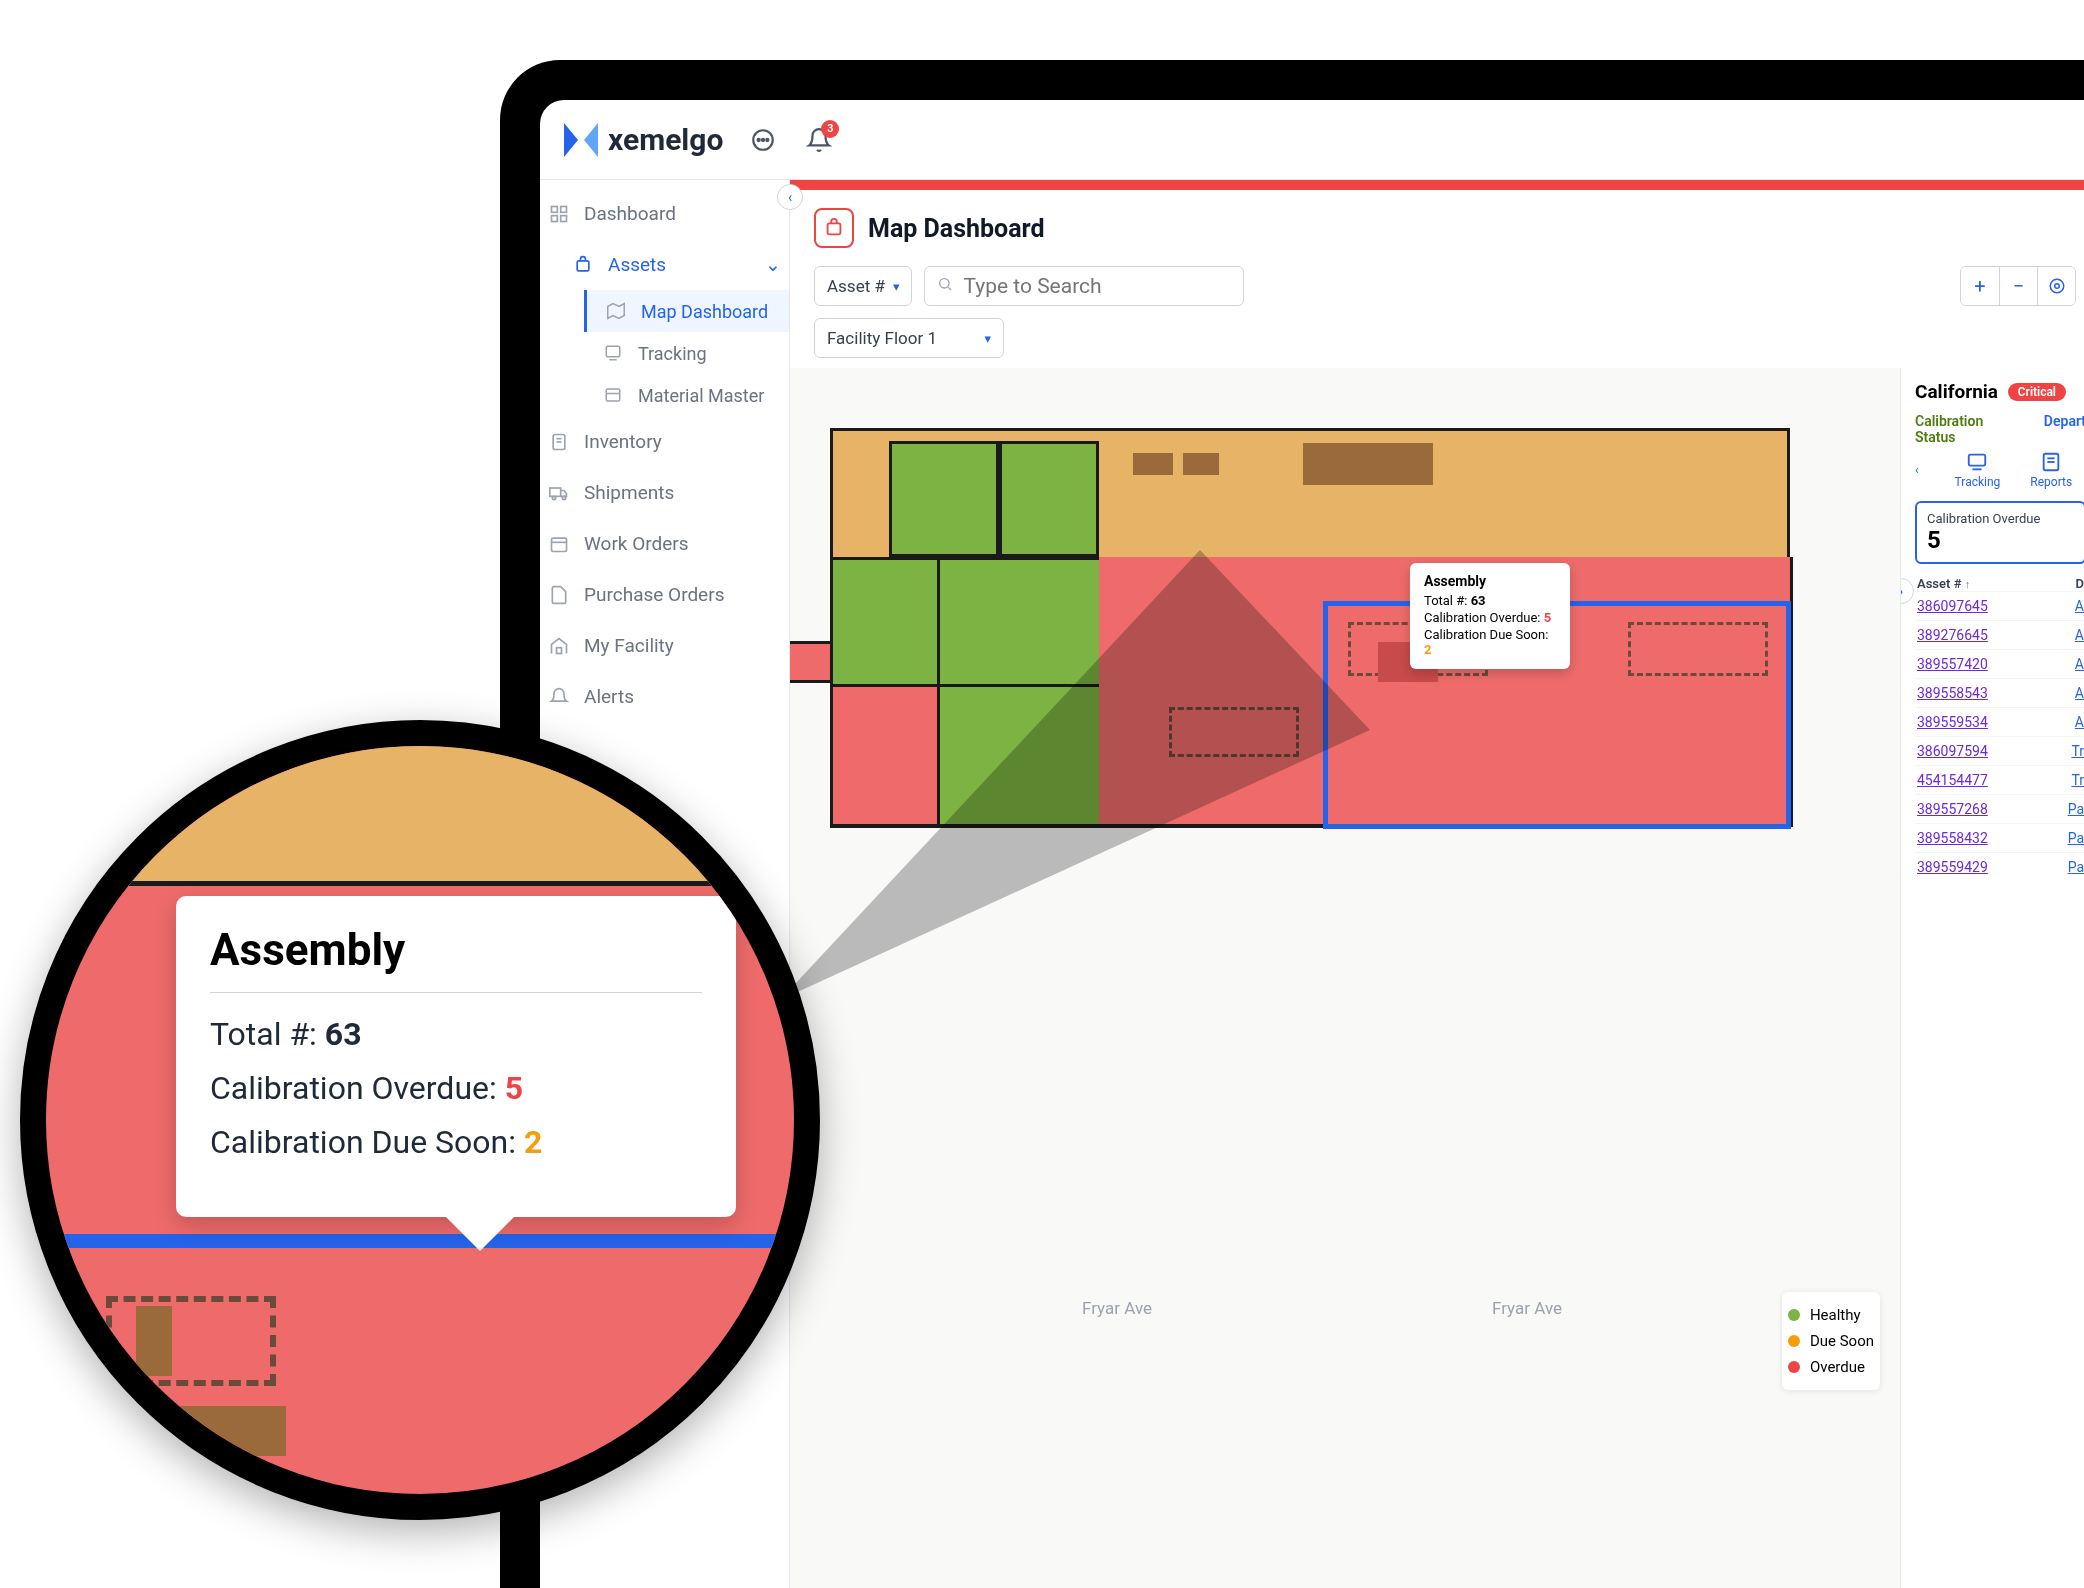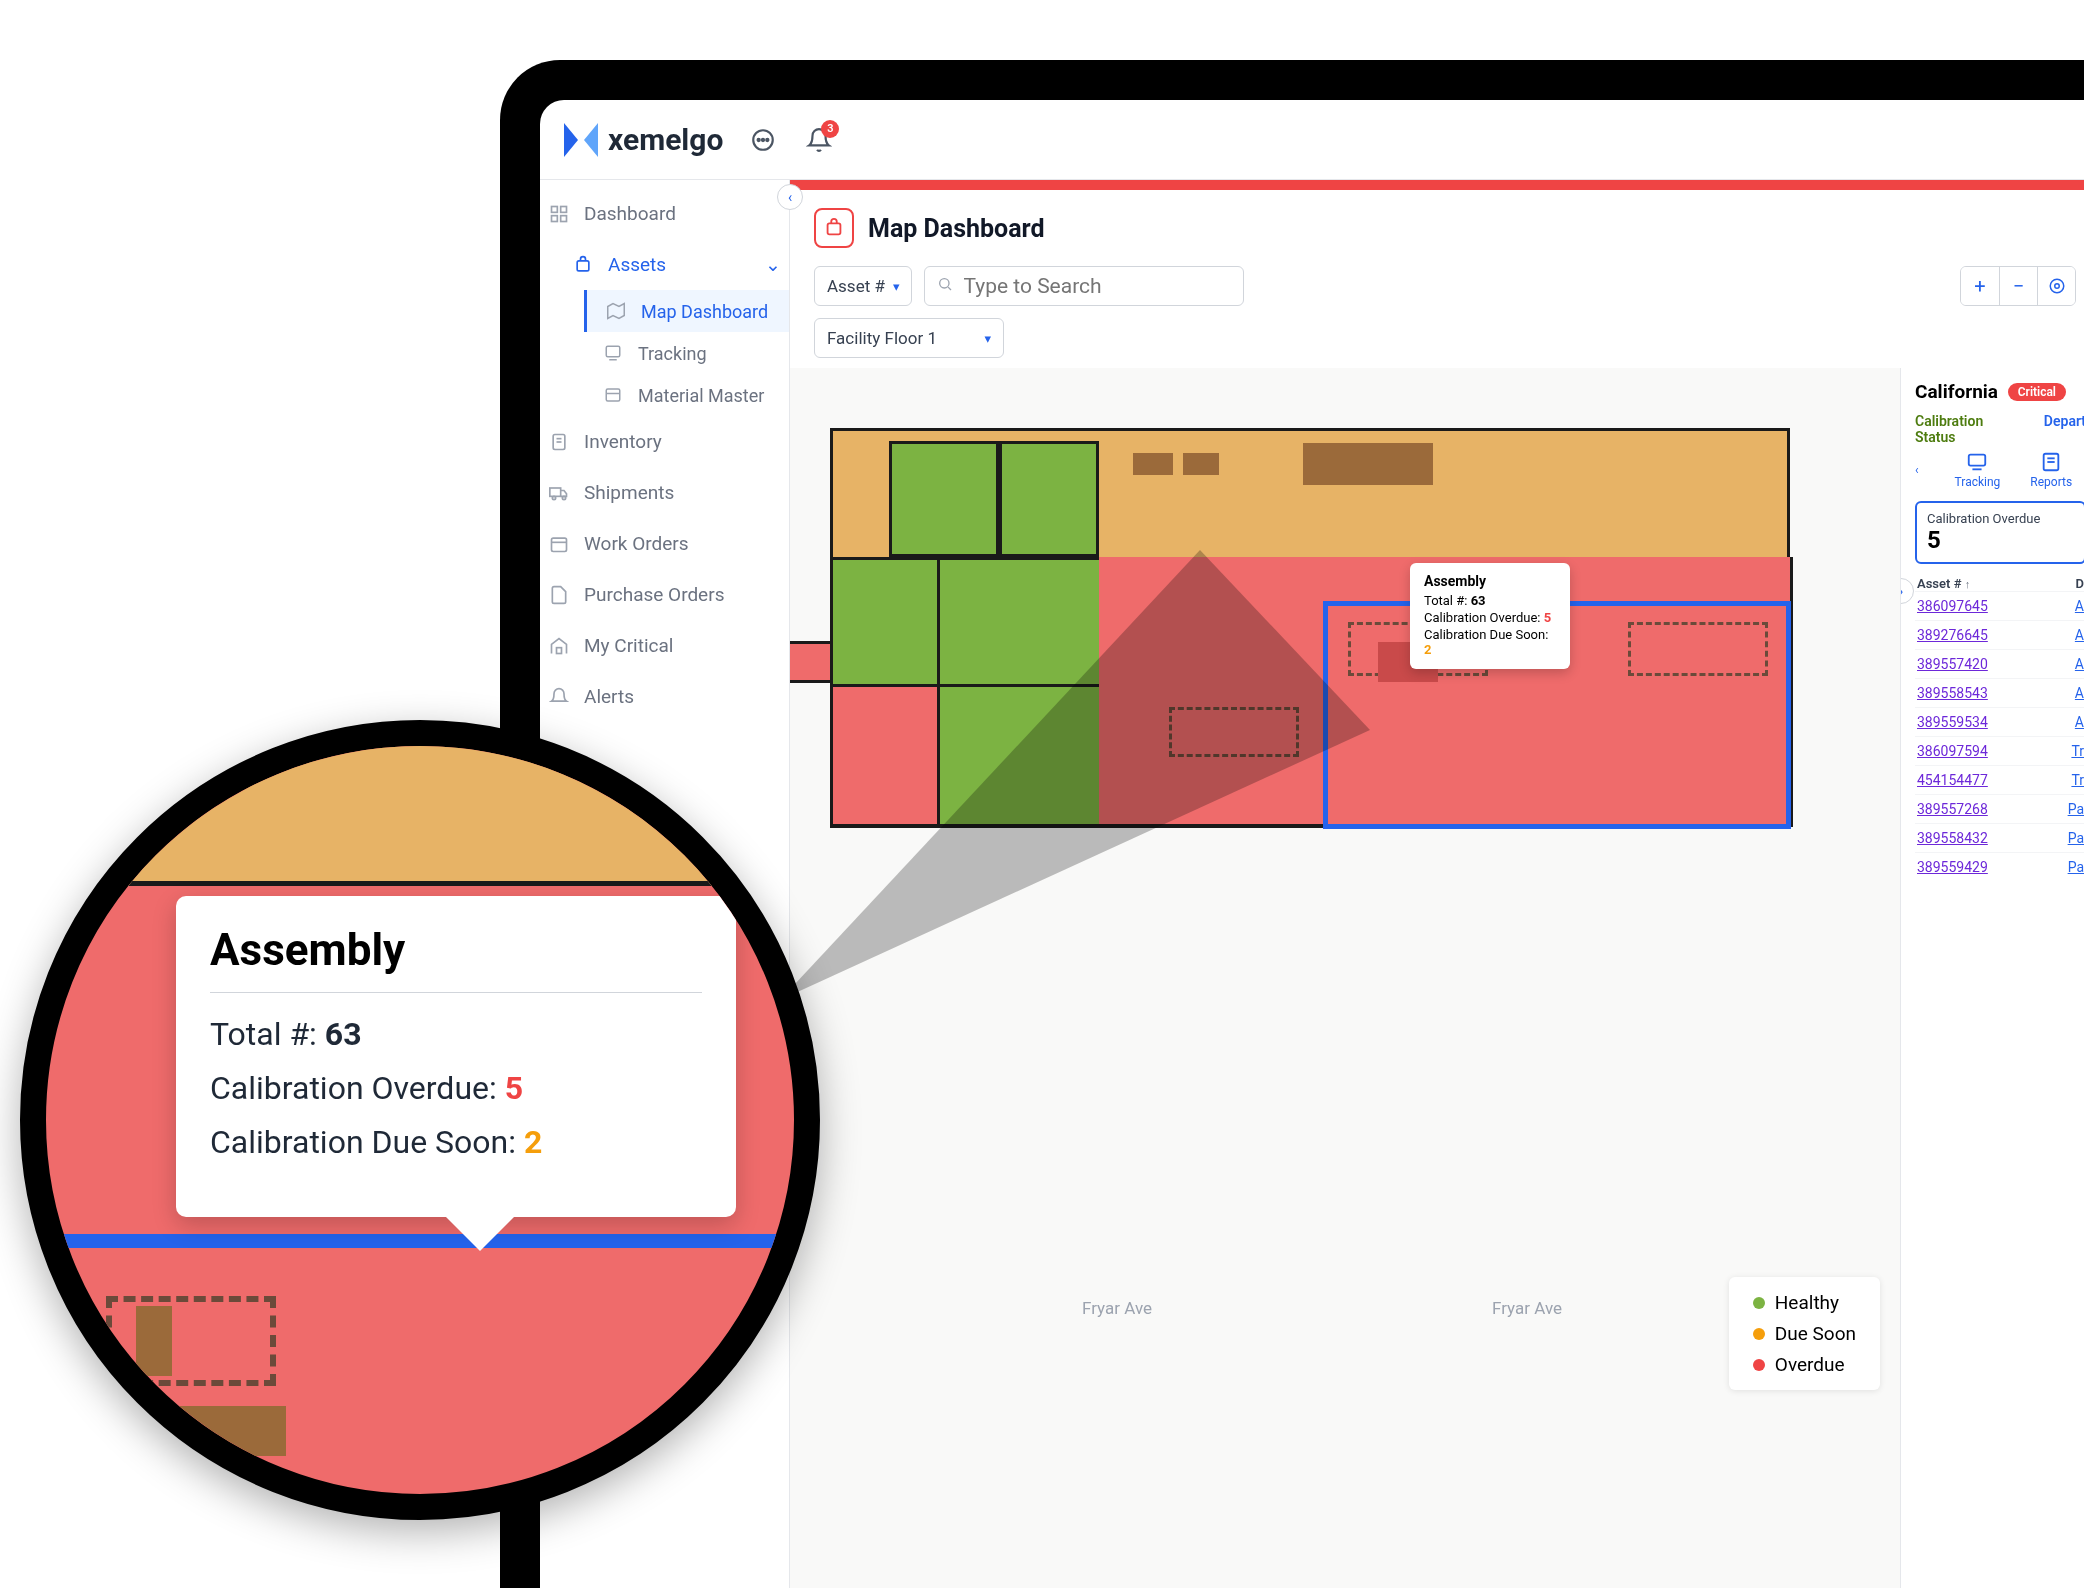--- a/index.html
+++ b/index.html
@@ -131,21 +131,21 @@
 .tooltip::after {
   content:''; position:absolute; left:40px; bottom:-10px;
   border: 10px solid transparent; border-top-color:#fff;
 }
 
 .road-label { position:absolute; color:#9ca3af; font-size:17px;margin-left:32px; }
 
 .legend {
   position:absolute; right: 20px; bottom: 200px;
   background:#fff; border-radius:6px; box-shadow:0 1px 6px rgba(0,0,0,.1);
-  padding: 10px 24px; font-size: 19px;
+  padding: 10px 6px; font-size: 15px;
 }
 .legend .lrow { display:flex; align-items:center; gap:10px; padding:4px 0; }
 .dot { width:12px; height:12px; border-radius:50%; }
 
 
 .right-panel {
   width: 200px;
   border-left: 1px solid #e5e7eb;
   padding: 12px 14px;
   font-size: 15px;
@@ -341,21 +341,21 @@
             </span>
           <span>Purchase Orders</span>
         </div>
         <div class="nav-item">
           <span class="nav-icon">
               <svg width="20" height="20" viewBox="0 0 24 24" fill="none" stroke="currentColor" stroke-width="2">
                 <path d="M3 21V10l9-7 9 7v11"></path>
                 <rect x="9" y="14" width="6" height="7"></rect>
               </svg>
             </span>
-          <span>My Critical</span>
+          <span>My Facility</span>
         </div>
         <div class="nav-item">
           <span class="nav-icon">
               <svg width="20" height="20" viewBox="0 0 24 24" fill="none" stroke="currentColor" stroke-width="2">
                 <path d="M18 8a6 6 0 0 0-12 0c0 7-3 9-3 9h18s-3-2-3-9"></path>
               </svg>
             </span>
           <span>Alerts</span>
         </div>
       </div>

